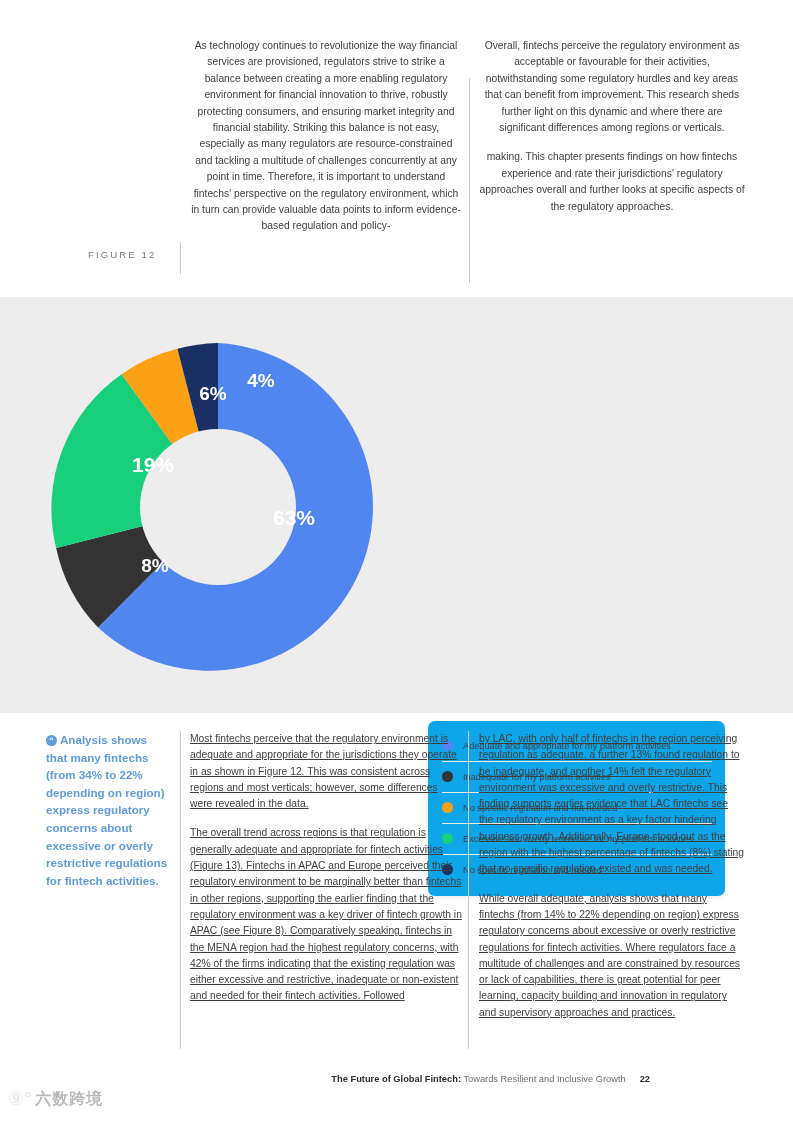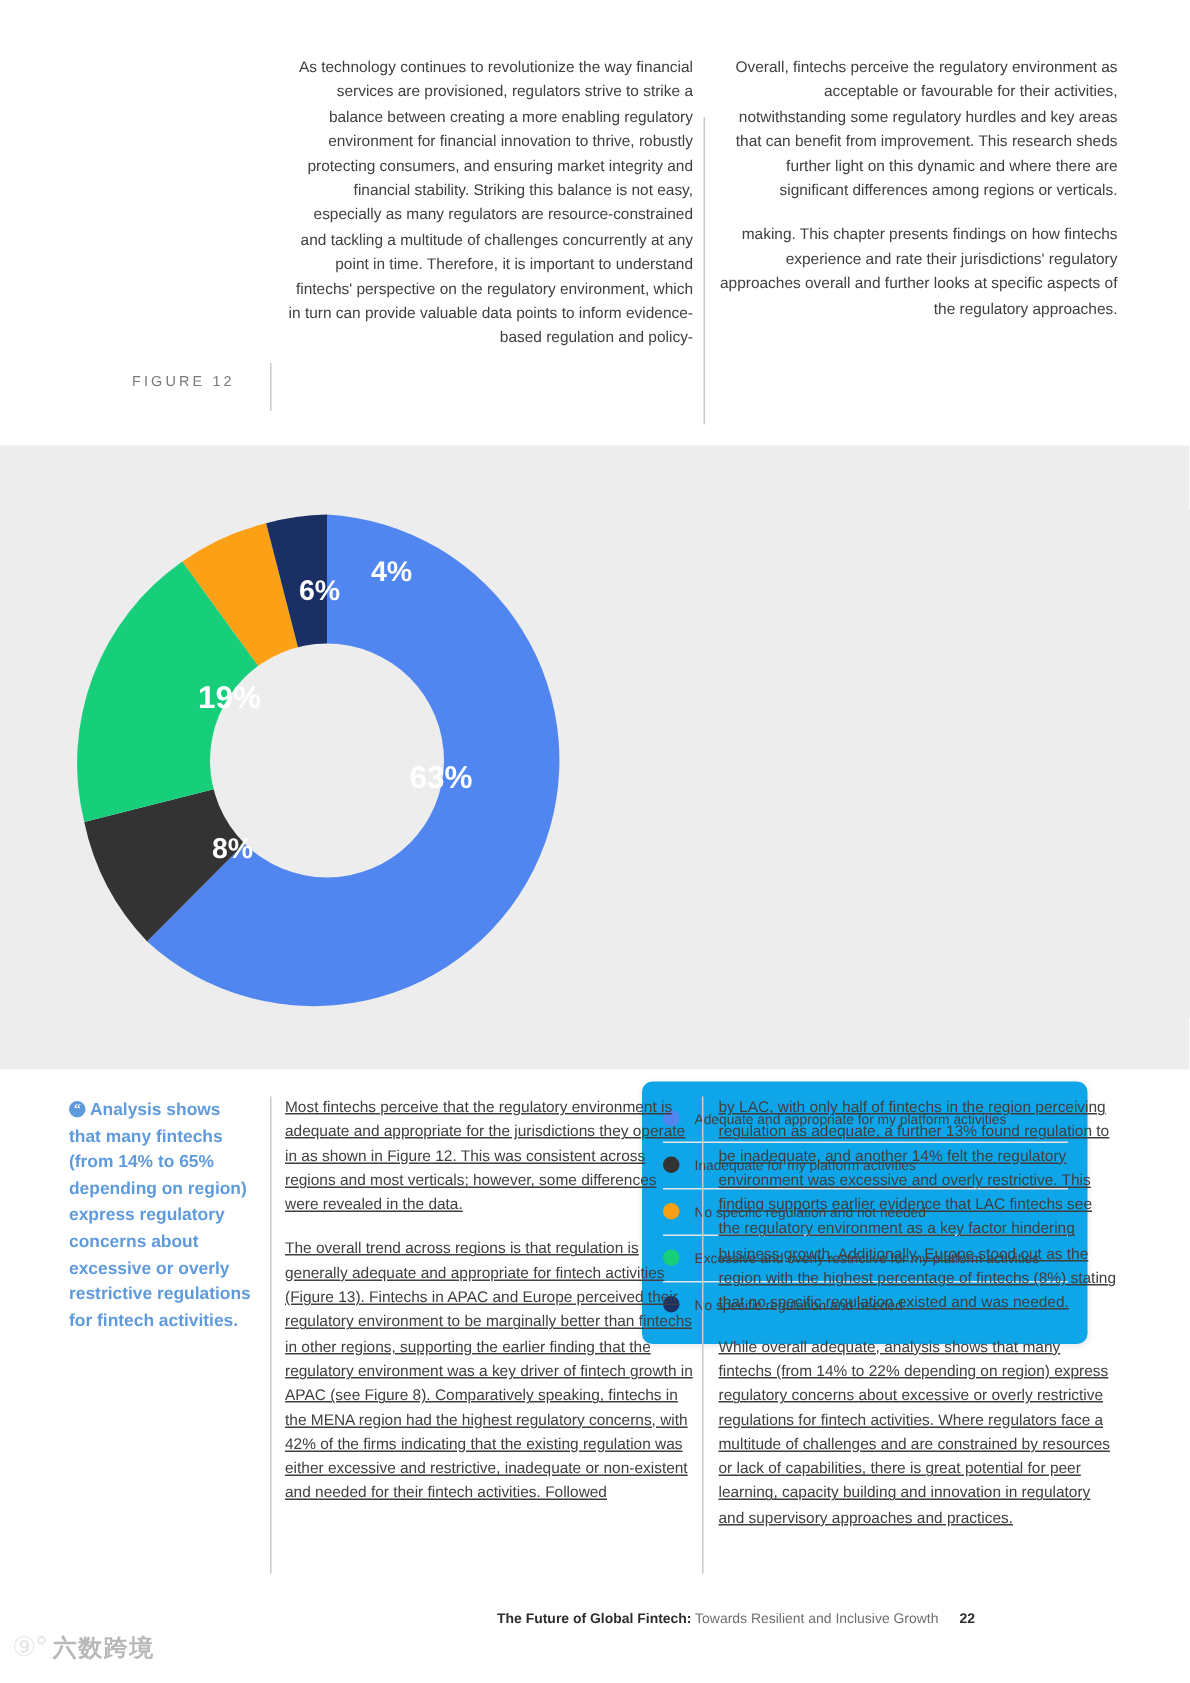--- a/index.html
+++ b/index.html
@@ -21,21 +21,21 @@
   .intro-wrap {
     position: absolute;
     left: 0; top: 38px;
     width: 793px;
   }
   .intro-col {
     position: absolute;
     font-size: 10.3px;
     line-height: 16.4px;
     color: #3f3f3f;
-    text-align: right;
+    text-align: center;
   }
   .intro-col p { margin: 0 0 13px 0; }
   .intro-col.left  { left: 190px; width: 272px; }
   .intro-col.right { left: 479px; width: 266px; }
 
   .vrule-top {
     position: absolute;
     left: 469px;
     top: 40px;
     width: 1px;
@@ -318,21 +318,21 @@
     </div>
   </div>
 
 </div>
 
 <div class="bottom-wrap">
   <div class="vrule-b1"></div>
   <div class="vrule-b2"></div>
 
   <div class="callout">
-    <span class="quote-icon">“</span><span>Analysis shows that many fintechs (from 14% to 65% depending on region) express regulatory concerns about excessive or overly restrictive regulations for fintech activities.</span>
+    <span class="quote-icon">“</span><span>Analysis shows that many fintechs (from 34% to 22% depending on region) express regulatory concerns about excessive or overly restrictive regulations for fintech activities.</span>
   </div>
 
   <div class="body-col mid">
     <p>Most fintechs perceive that the regulatory environment is adequate and appropriate for the jurisdictions they operate in as shown in Figure 12. This was consistent across regions and most verticals; however, some differences were revealed in the data.</p>
     <p>The overall trend across regions is that regulation is generally adequate and appropriate for fintech activities (Figure 13). Fintechs in APAC and Europe perceived their regulatory environment to be marginally better than fintechs in other regions, supporting the earlier finding that the regulatory environment was a key driver of fintech growth in APAC (see Figure 8). Comparatively speaking, fintechs in the MENA region had the highest regulatory concerns, with 42% of the firms indicating that the existing regulation was either excessive and restrictive, inadequate or non-existent and needed for their fintech activities. Followed</p>
   </div>
 
   <div class="body-col right">
     <p>by LAC, with only half of fintechs in the region perceiving regulation as adequate, a further 13% found regulation to be inadequate, and another 14% felt the regulatory environment was excessive and overly restrictive. This finding supports earlier evidence that LAC fintechs see the regulatory environment as a key factor hindering business growth. Additionally, Europe stood out as the region with the highest percentage of fintechs (8%) stating that no specific regulation existed and was needed.</p>
     <p>While overall adequate, analysis shows that many fintechs (from 14% to 22% depending on region) express regulatory concerns about excessive or overly restrictive regulations for fintech activities. Where regulators face a multitude of challenges and are constrained by resources or lack of capabilities, there is great potential for peer learning, capacity building and innovation in regulatory and supervisory approaches and practices.</p>

